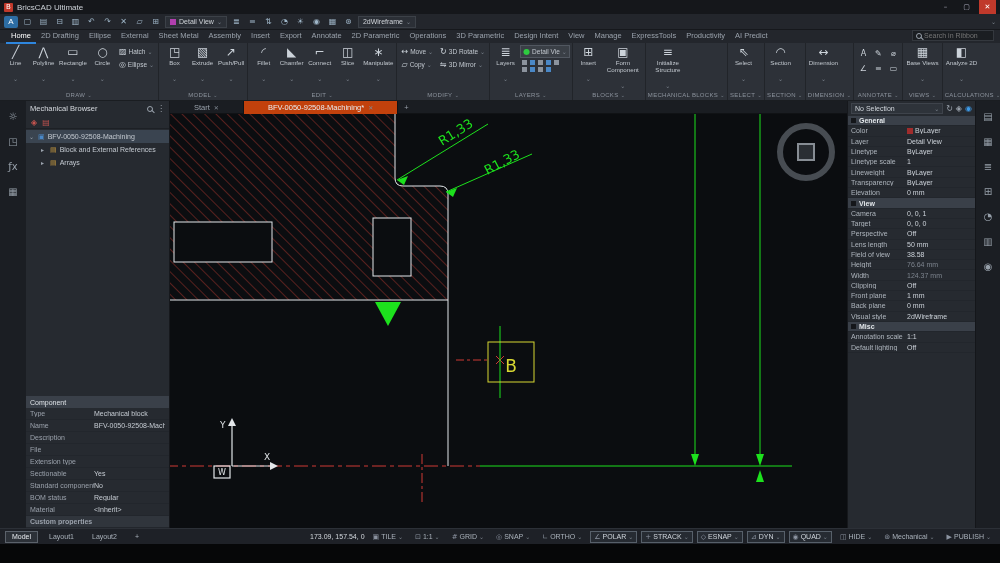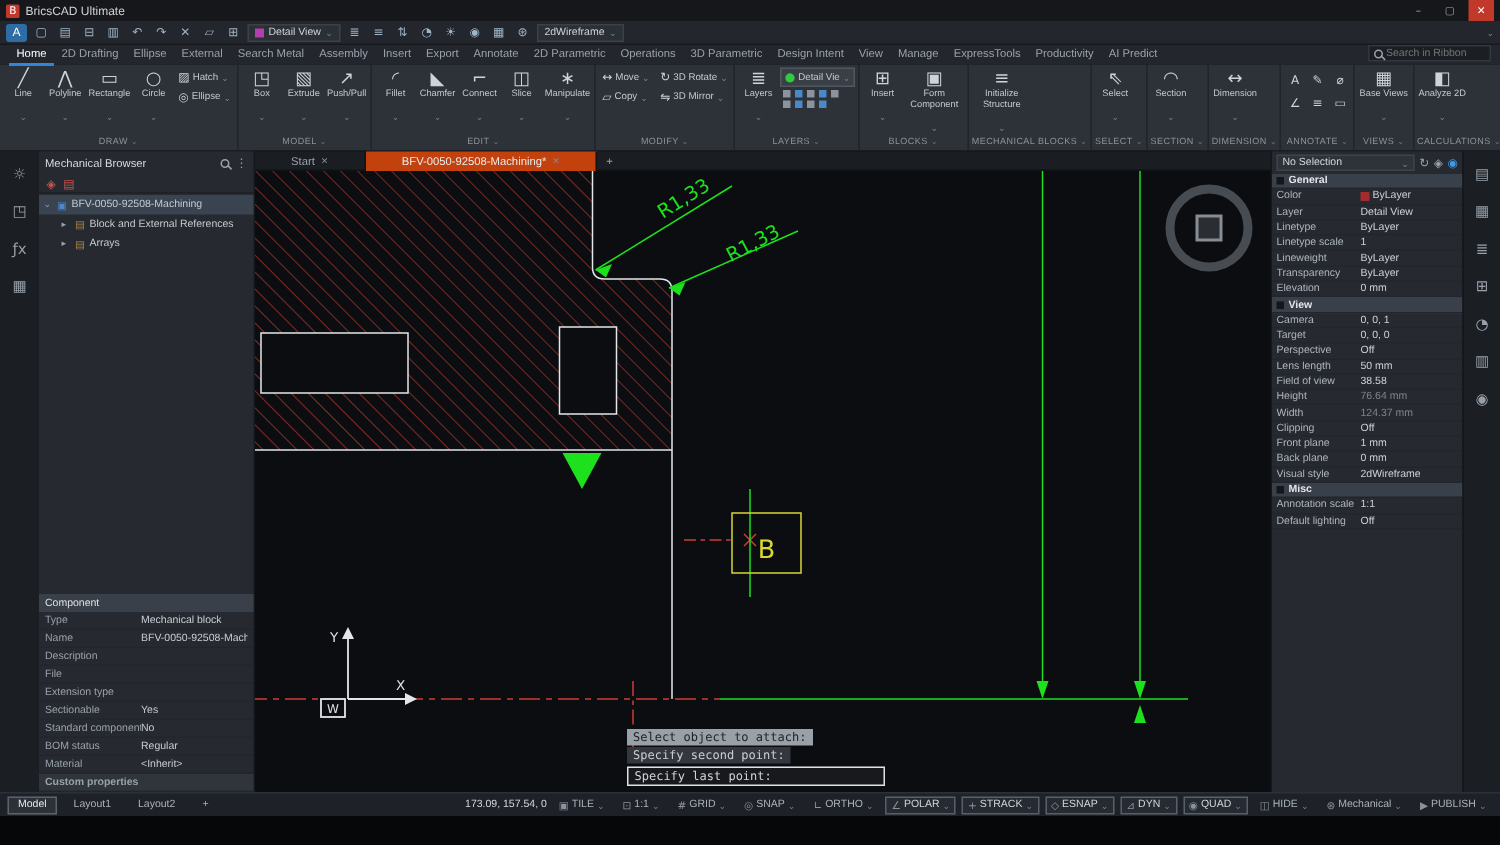--- a/index.html
+++ b/index.html
@@ -191,21 +191,21 @@
 <div class="rtabs">
 
     <span class="rtab active">Home</span>
 
     <span class="rtab">2D Drafting</span>
 
     <span class="rtab">Ellipse</span>
 
     <span class="rtab">External</span>
 
-    <span class="rtab">Search Metal</span>
+    <span class="rtab">Sheet Metal</span>
 
     <span class="rtab">Assembly</span>
 
     <span class="rtab">Insert</span>
 
     <span class="rtab">Export</span>
 
     <span class="rtab">Annotate</span>
 
     <span class="rtab">2D Parametric</span>
@@ -711,25 +711,20 @@
         <text x="50" y="314" fill="#dfe3e6" font-size="9" font-family="DejaVu Sans">Y</text>
         <text x="94" y="346" fill="#dfe3e6" font-size="9" font-family="DejaVu Sans">X</text>
         <text x="52" y="361" fill="#dfe3e6" font-size="8" font-family="DejaVu Sans" text-anchor="middle">W</text>
 
         <g>
           <circle cx="636" cy="38" r="26" fill="none" stroke="#474c52" stroke-width="6"></circle>
           <rect x="628" y="30" width="16" height="16" fill="#2a2e33" stroke="#878d94" stroke-width="2"></rect>
         </g>
       </svg>
 
-      <div class="cmd">
-        <span class="cmd1">Select object to attach:</span>
-        <span class="cmd2">Specify second point:</span>
-        <span class="cmd3">Specify last point:</span>
-      </div>
     </div>
   </div>
 
   <div class="props">
     <div class="pheader">
       <span class="pselect">
         <span>No Selection</span>
         <span class="chev"></span>
       </span>
 

